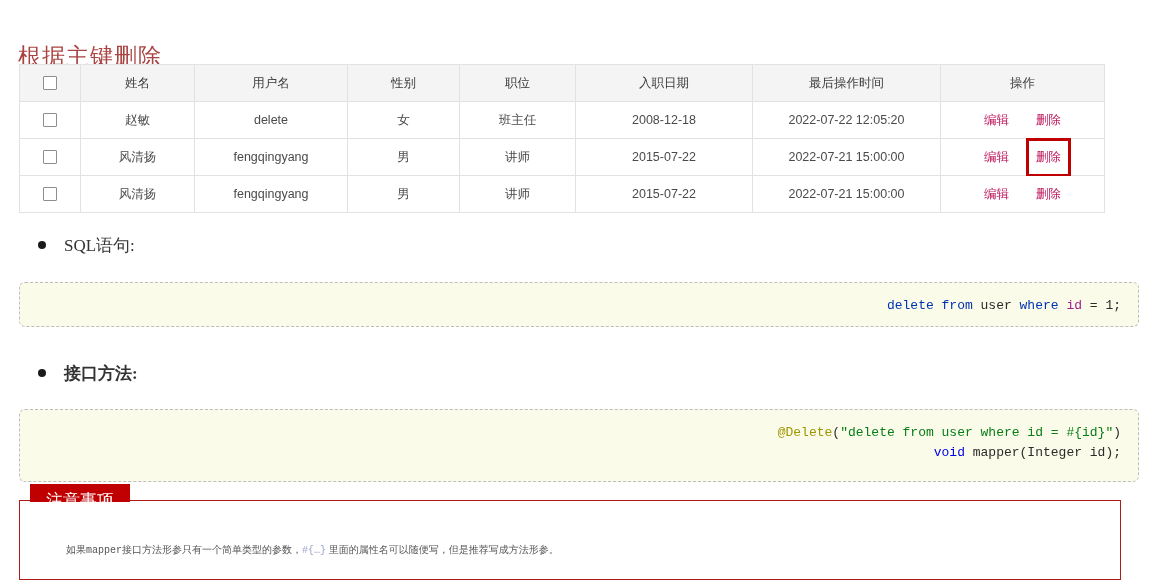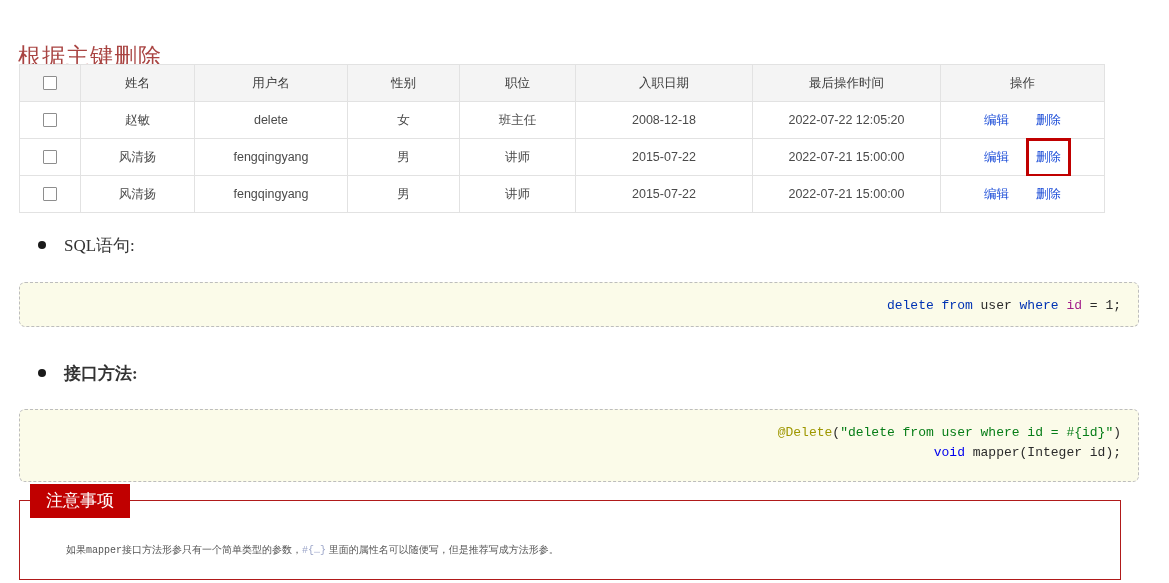--- a/index.html
+++ b/index.html
@@ -79,21 +79,21 @@
     height: 14px;
     border: 1px solid #8e8e8e;
     background: #ffffff;
     box-sizing: border-box;
     vertical-align: middle;
     border-radius: 1px;
   }
 
   .op-cell { position: relative; }
   .op-link {
-    color: #1d4ed8;
+    color: #be185d;
     font-size: 12.5px;
     cursor: pointer;
     padding: 2px 1px;
     display: inline-block;
   }
   .op-gap { display: inline-block; width: 18px; }
   .op-link.highlighted {
     outline: 3px solid #c00000;
     outline-offset: 6px;
   }
@@ -154,21 +154,21 @@
   }
   .notice-tag {
     position: absolute;
     left: 10px;
     top: -17px;
     background: #c00000;
     color: #ffffff;
     font-family: "Liberation Serif", serif;
     font-size: 17px;
     line-height: 34px;
-    height: 34px;
+    height: 18px;
     padding: 0 16px;
     white-space: nowrap;
   }
   .notice-text {
     position: absolute;
     left: 46px;
     top: 42px;
     font-family: "Liberation Sans", sans-serif;
     font-size: 10px;
     color: #555555;

